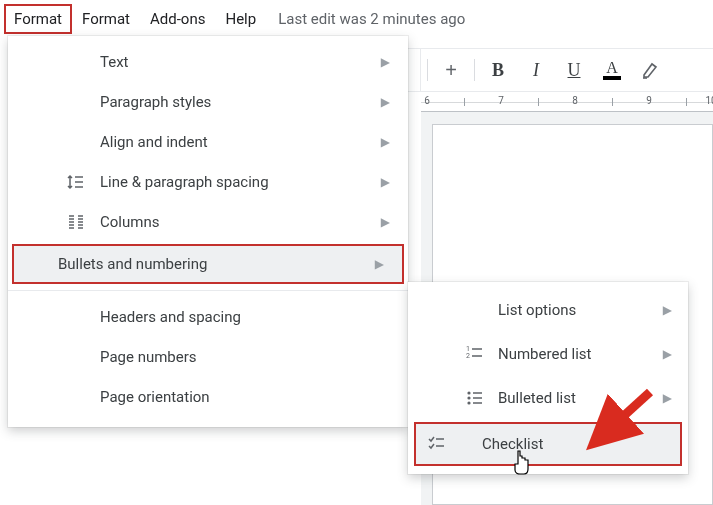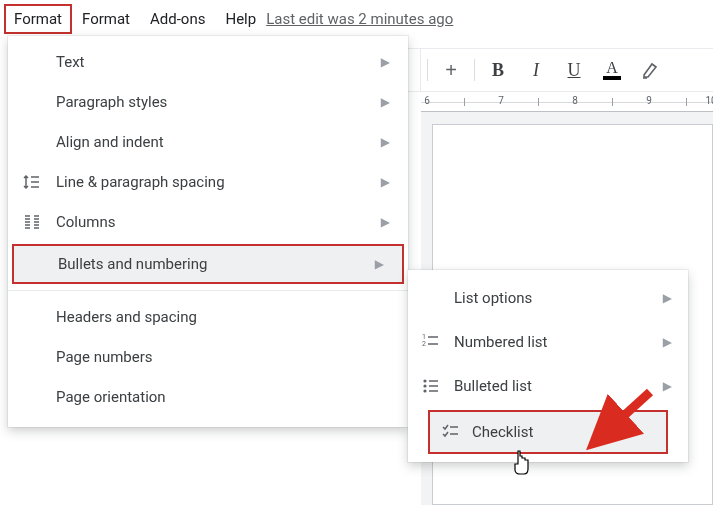--- a/index.html
+++ b/index.html
@@ -25,23 +25,22 @@
     color: #202124;
     font-size: 15px;
     cursor: pointer;
     text-align: right;
   }
   .menubar .mitem.format {
     border: 2px solid #c3302d;
     padding: 4px 8px;
   }
   .last-edit {
-    margin-left: 0;
+    margin-left: 12px;
     color: #5f6368;
-    text-decoration: underline;
     font-size: 15px;
     text-align: center;
   }
 
   .toolbar-strip {
     position: absolute;
     top: 48px;
     left: 421px;
     right: 0;
     height: 44px;
@@ -131,20 +130,21 @@
   }
   .m-row {
     height:40px;
     display:flex;
     align-items:center;
     padding:0 18px 0 0;
     font-size:15px;
     color:#3c4043;
     cursor:pointer;
     position:relative;
+    margin-left:44px;
   }
   .m-row .icon-slot{
     width:48px;
     display:flex;
     justify-content:center;
     color:#5f6368;
   }
   .m-row .label{ flex:1; }
   .m-row .arrow{
     color:#9aa0a6;
@@ -157,34 +157,35 @@
   }
   .m-row.highlight .icon-slot{width:44px;}
   .m-sep{
     height:1px;
     background:#e8eaed;
     margin:6px 0;
   }
 
   .submenu {
     position:absolute;
-    top:270px;
+    top:282px;
     left:408px;
     width:280px;
     background:#fff;
     box-shadow: 0 4px 10px rgba(60,64,67,.25), 0 0 0 1px rgba(60,64,67,.08);
     padding:6px 0;
   }
   .submenu .m-row{ height:44px; padding-right:16px;}
   .submenu .m-row .icon-slot{width:46px;}
   .submenu .m-row.highlight2{
     background:#eef0f2;
     border:2px solid #c3302d;
-    margin:2px 20px;
+    margin:2px 6px;
     padding-right:14px;
+    gap:24px;
   }
   .submenu .m-row.highlight2 .icon-slot{width:42px;}
 
   .cursor {
     position:absolute;
     left:510px;
     top:450px;
     pointer-events:none;
   }
 

